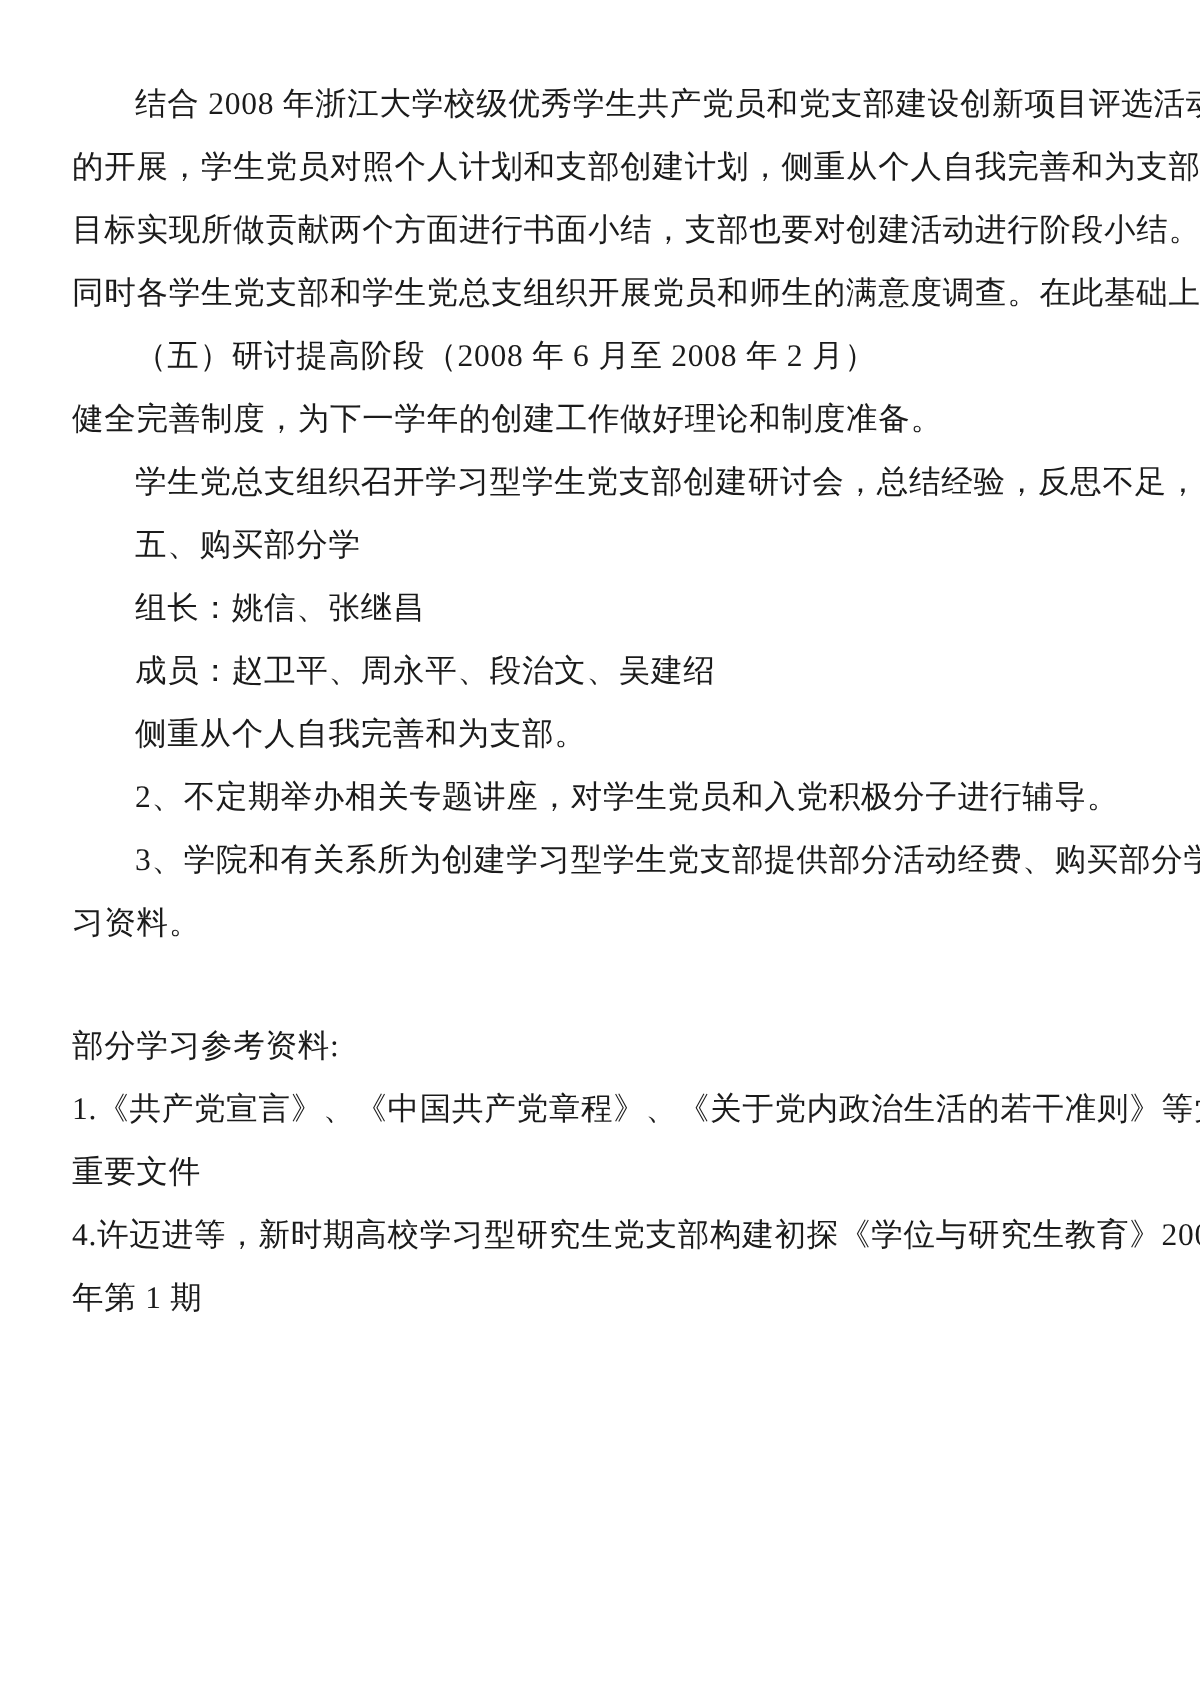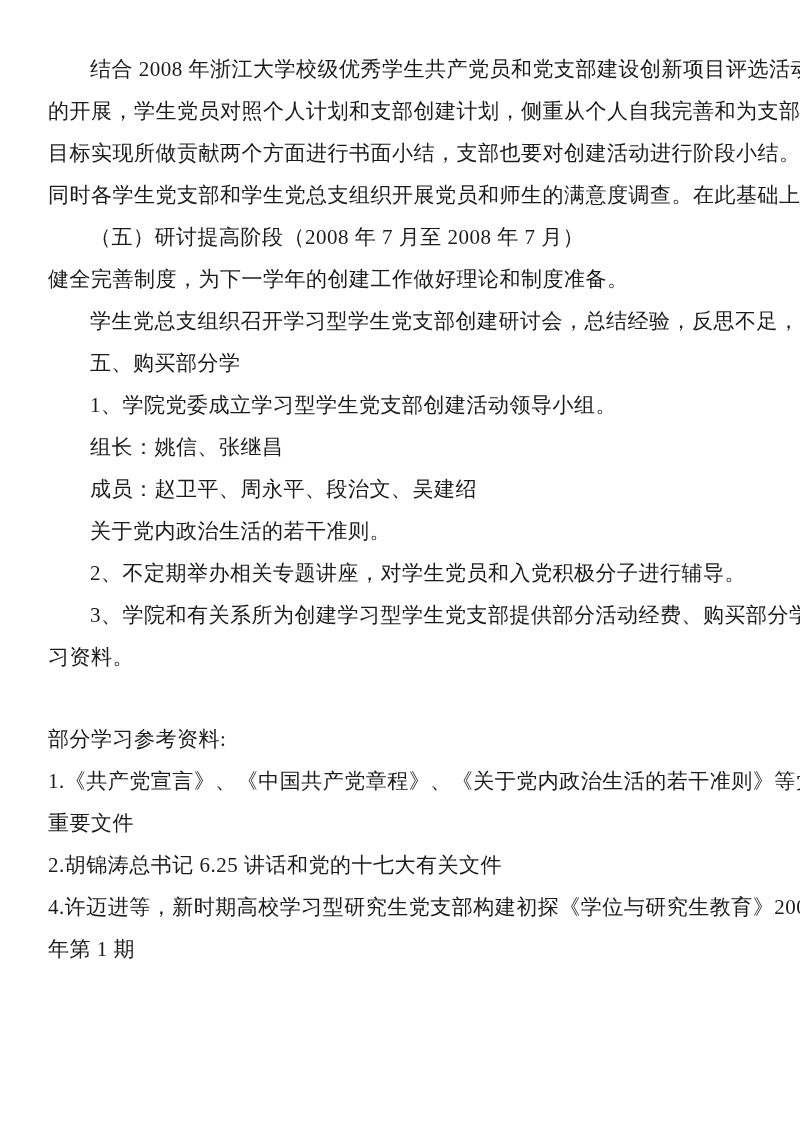--- a/index.html
+++ b/index.html
@@ -26,31 +26,29 @@
   .spacer { height: 40px; }
 </style>
 </head>
 <body>
 
 <div class="page">
   <div class="line indent">结合 2008 年浙江大学校级优秀学生共产党员和党支部建设创新项目评选活动</div>
   <div class="line">的开展，学生党员对照个人计划和支部创建计划，侧重从个人自我完善和为支部</div>
   <div class="line">目标实现所做贡献两个方面进行书面小结，支部也要对创建活动进行阶段小结。</div>
   <div class="line">同时各学生党支部和学生党总支组织开展党员和师生的满意度调查。在此基础上，</div>
-  <div class="line indent">（五）研讨提高阶段（2008 年 7 月至 2008 年 7 月）</div>
+  <div class="line indent">（五）研讨提高阶段（2008 年 6 月至 2008 年 2 月）</div>
   <div class="line">健全完善制度，为下一学年的创建工作做好理论和制度准备。</div>
   <div class="line indent">学生党总支组织召开学习型学生党支部创建研讨会，总结经验，反思不足，</div>
   <div class="line indent">五、购买部分学</div>
-  <div class="line indent">1、学院党委成立学习型学生党支部创建活动领导小组。</div>
   <div class="line indent">组长：姚信、张继昌</div>
   <div class="line indent">成员：赵卫平、周永平、段治文、吴建绍</div>
-  <div class="line indent">关于党内政治生活的若干准则。</div>
+  <div class="line indent">侧重从个人自我完善和为支部。</div>
   <div class="line indent">2、不定期举办相关专题讲座，对学生党员和入党积极分子进行辅导。</div>
   <div class="line indent">3、学院和有关系所为创建学习型学生党支部提供部分活动经费、购买部分学</div>
   <div class="line">习资料。</div>
   <div class="spacer"></div>
   <div class="line">部分学习参考资料:</div>
   <div class="line">1.《共产党宣言》、《中国共产党章程》、《关于党内政治生活的若干准则》等党内</div>
   <div class="line">重要文件</div>
-  <div class="line">2.胡锦涛总书记 6.25 讲话和党的十七大有关文件</div>
   <div class="line">4.许迈进等，新时期高校学习型研究生党支部构建初探《学位与研究生教育》2003</div>
   <div class="line">年第 1 期</div>
 </div>
 
 </body></html>

